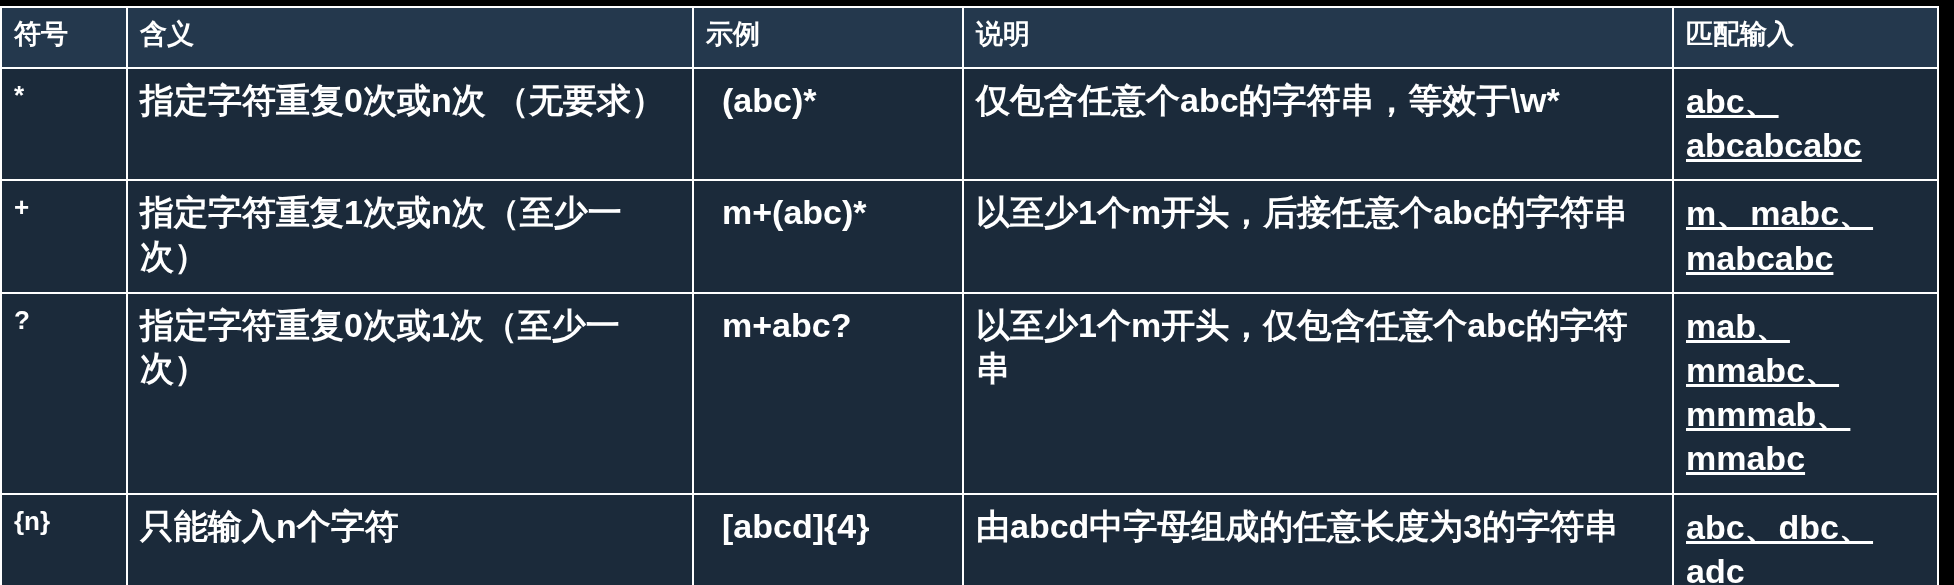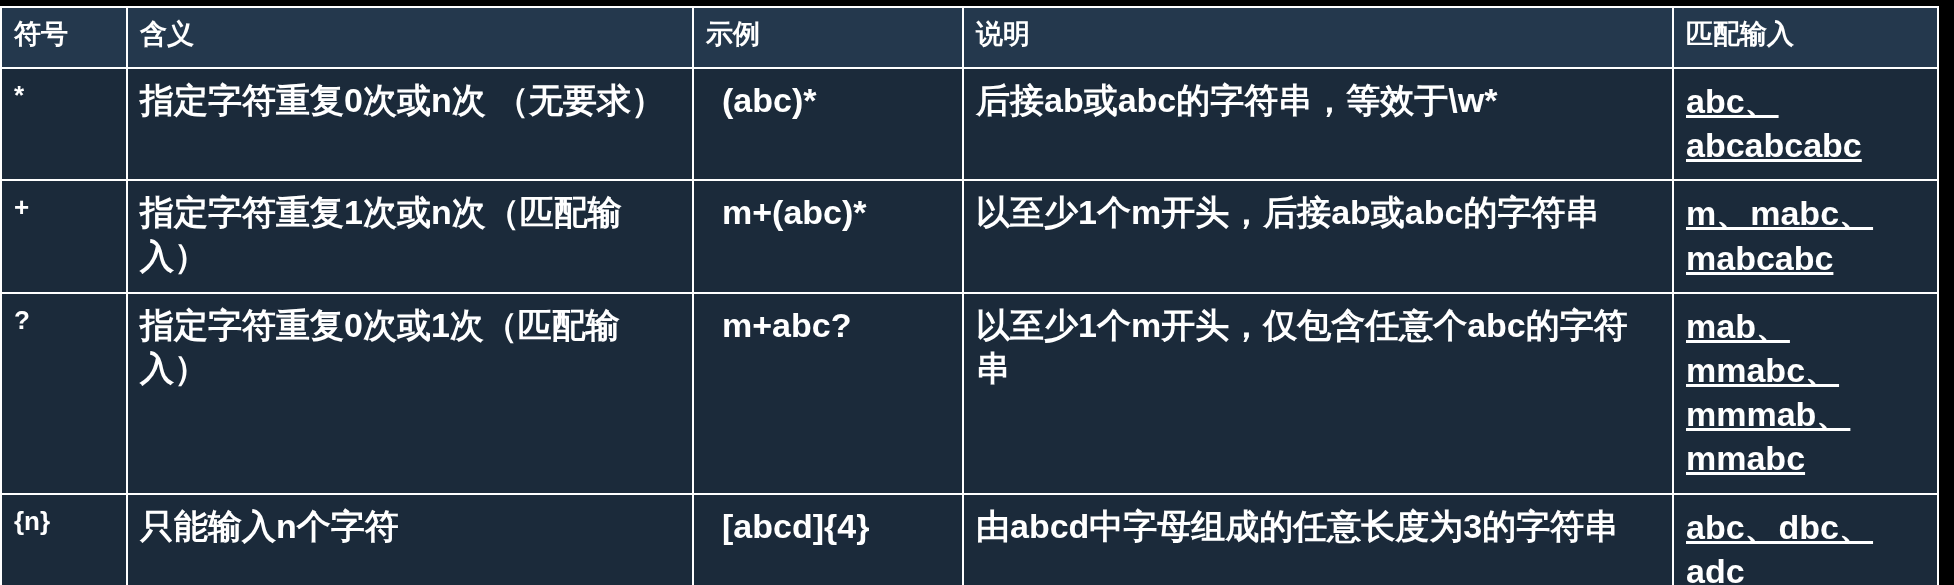--- a/index.html
+++ b/index.html
@@ -89,33 +89,33 @@
         <th>示例</th>
         <th>说明</th>
         <th>匹配输入</th>
       </tr>
     </thead>
     <tbody>
       <tr class="r-sym row-h-1">
         <td class="sym">*</td>
         <td class="meaning">指定字符重复0次或n次 （无要求）</td>
         <td class="example">(abc)*</td>
-        <td class="description">后接ab或abc的字符串，等效于\w*</td>
+        <td class="description">仅包含任意个abc的字符串，等效于\w*</td>
         <td class="match">abc、abcabcabc</td>
       </tr>
       <tr class="r-sym row-h-2">
         <td class="sym">+</td>
-        <td class="meaning">指定字符重复1次或n次（匹配输入）</td>
+        <td class="meaning">指定字符重复1次或n次（至少一次）</td>
         <td class="example">m+(abc)*</td>
-        <td class="description">以至少1个m开头，后接ab或abc的字符串</td>
+        <td class="description">以至少1个m开头，后接任意个abc的字符串</td>
         <td class="match">m、mabc、mabcabc</td>
       </tr>
       <tr class="r-sym row-h-3">
         <td class="sym">?</td>
-        <td class="meaning">指定字符重复0次或1次（匹配输入）</td>
+        <td class="meaning">指定字符重复0次或1次（至少一次）</td>
         <td class="example">m+abc?</td>
         <td class="description">以至少1个m开头，仅包含任意个abc的字符串</td>
         <td class="match">mab、mmabc、mmmab、mmabc</td>
       </tr>
       <tr class="r-sym row-h-4">
         <td class="sym">{n}</td>
         <td class="meaning">只能输入n个字符</td>
         <td class="example">[abcd]{4}</td>
         <td class="description">由abcd中字母组成的任意长度为3的字符串</td>
         <td class="match">abc、dbc、adc</td>

